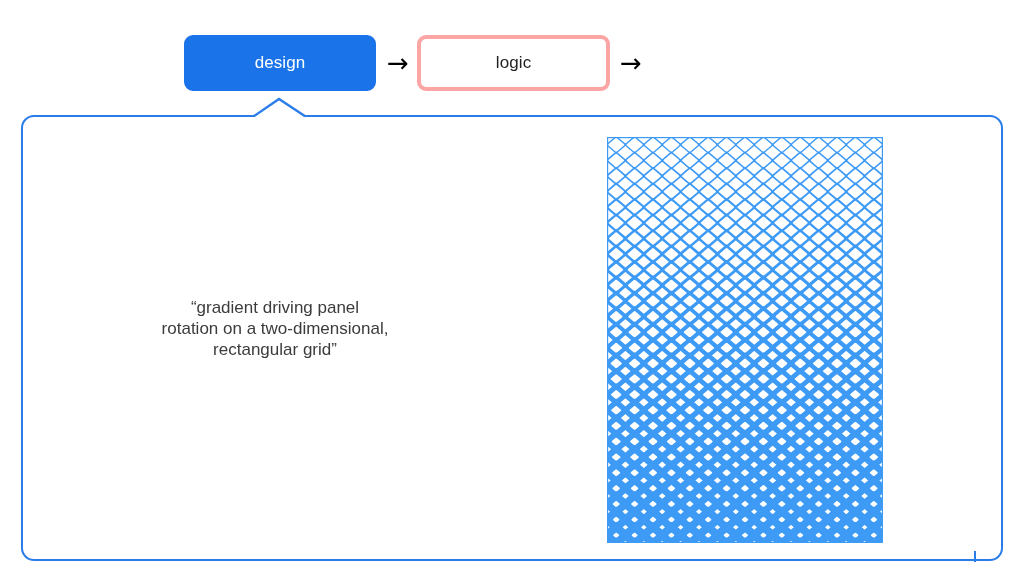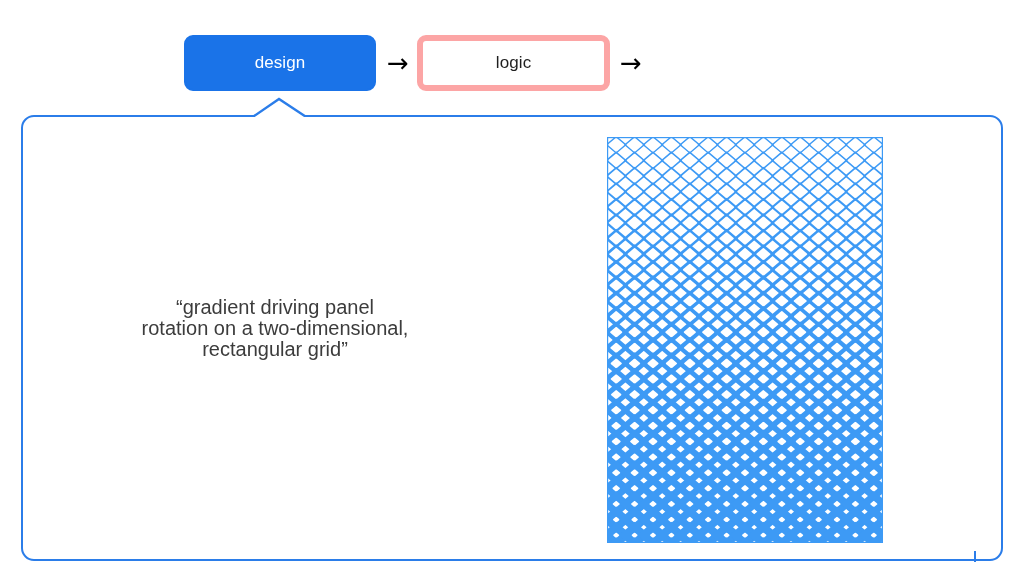--- a/index.html
+++ b/index.html
@@ -38,21 +38,21 @@
     font-size: 17px;
     letter-spacing: 0.1px;
   }
   .flow-box.filled {
     background: #1A73E8;
     border: 2px solid #1A73E8;
     color: #ffffff;
   }
   .flow-box.outlined {
     background: #ffffff;
-    border: 6px solid #fca5a5;
+    border: 4px solid #fca5a5;
     color: #1f1f1f;
   }
 
   #box-design   { left: 184px; width: 192px; }
   #box-logic    { left: 417px; width: 193px; }
   #box-grasshopper { left: 651px; width: 192px; }
 
   .flow-arrow {
     position: absolute;
     top: 48px;
@@ -102,21 +102,21 @@
     background: #2B7DE9;
   }
 
   
   #quote-text {
     position: absolute;
     left: 108px;
     top: 297px;
     width: 334px;
     text-align: center;
-    font-size: 20px;
+    font-size: 17px;
     line-height: 21px;
     color: #3c3c3c;
     white-space: pre-line;
   }
 
   
   #panel-graphic {
     position: absolute;
     left: 607px;
     top: 137px;

